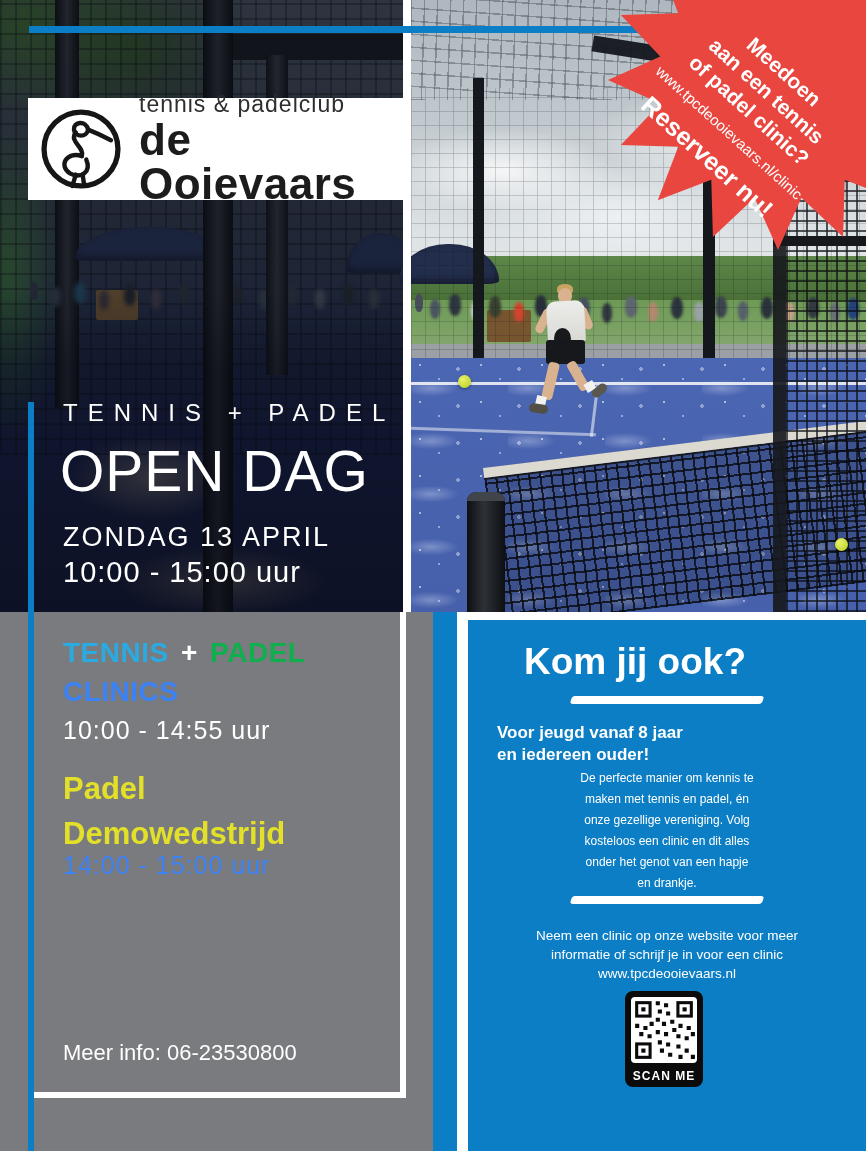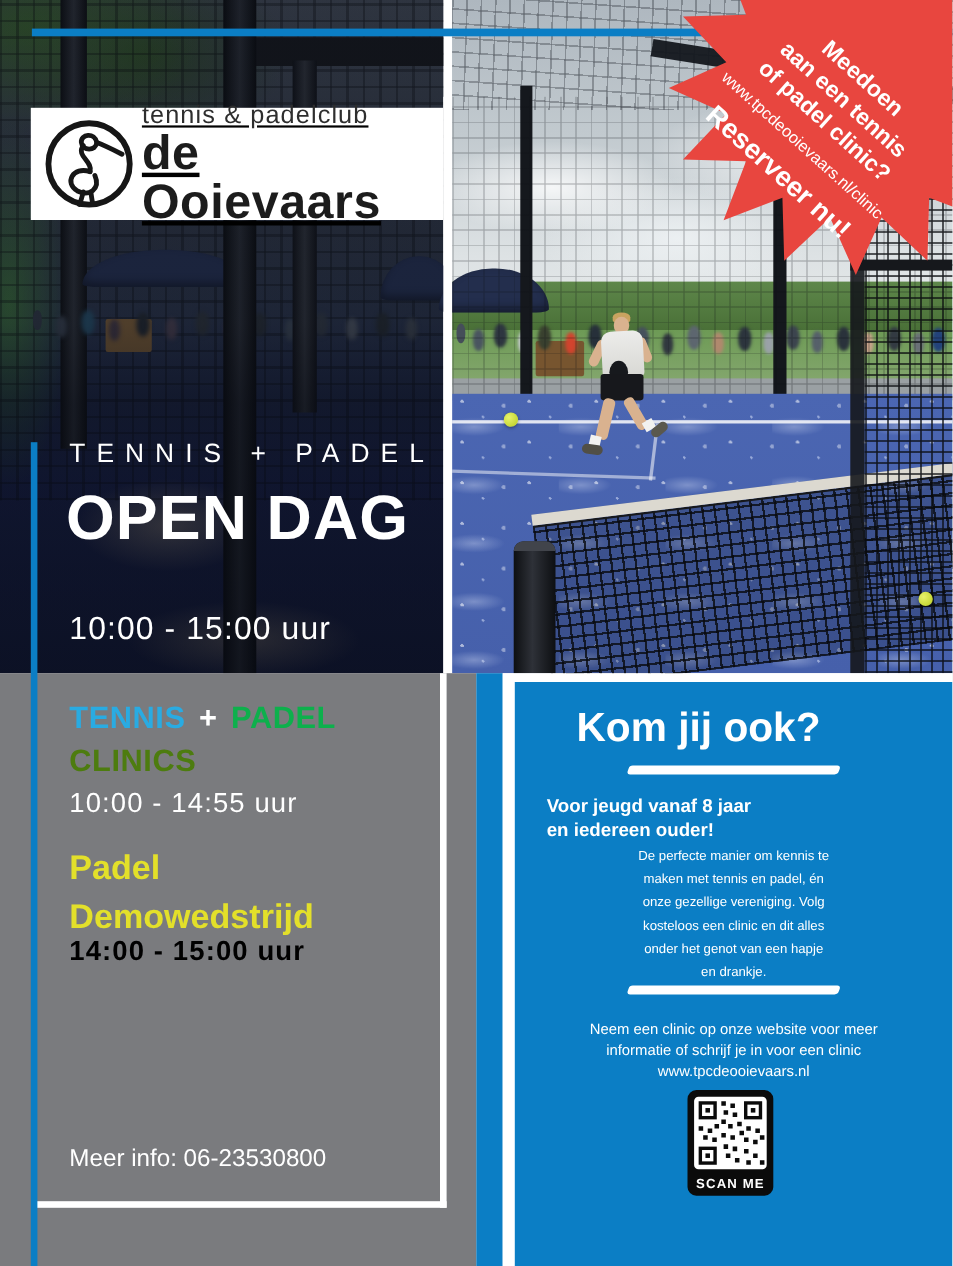--- a/index.html
+++ b/index.html
@@ -107,49 +107,49 @@
   .pr-post-cap{left:56px;top:492px;width:38px;height:9px;background:#41444b;border-radius:9px 9px 0 0;}
   .pr-rfence{left:362px;top:0;width:93px;height:612px;border-left:13px solid #16181c;opacity:.9;background-image:
       repeating-linear-gradient(90deg, rgba(10,12,16,.75) 0 2px, rgba(0,0,0,0) 2px 10px),
       repeating-linear-gradient(0deg, rgba(10,12,16,.75) 0 2px, rgba(0,0,0,0) 2px 10px);}
   .pr-rbar{left:362px;top:236px;width:93px;height:10px;background:#16181c;}
 
   
   .blue-bar{left:29px;top:26px;width:837px;height:7px;}
   .logo-box{left:28px;top:98px;width:375px;height:102px;background:#fff;display:flex;align-items:center;}
   .logo-mark{width:88px;height:88px;margin-left:9px;flex:0 0 auto;}
-  .logo-text{margin-left:4px;line-height:1;text-decoration:underline;}
+  .logo-text{margin-left:14px;line-height:1;}
   .logo-tagline{font-size:23px;font-weight:400;color:#2e2e2e;letter-spacing:1px;}
   .logo-name{font-size:44px;font-weight:600;color:#1c1c1c;letter-spacing:0.5px;margin-top:2px;}
 
   
   .badge-star{left:608px;top:-90px;width:342px;height:342px;}
   .badge-text{left:572px;top:-58px;width:346px;height:346px;transform:rotate(42deg);
     display:flex;flex-direction:column;align-items:center;justify-content:center;color:#fff;text-align:center;}
   .badge-q{font-size:21px;font-weight:700;line-height:26px;white-space:pre-line;}
   .badge-url{font-size:15px;font-weight:300;margin-top:8px;}
   .badge-cta{font-size:25px;font-weight:700;margin-top:10px;}
 
   
   .hero{left:0;top:0;width:403px;height:612px;color:#fff;}
   .hero-kicker{position:absolute;left:63px;top:399px;font-size:24px;font-weight:400;letter-spacing:10px;}
-  .hero-title{position:absolute;left:60px;top:438px;font-size:57px;font-weight:700;letter-spacing:1px;}
+  .hero-title{position:absolute;left:60px;top:438px;font-size:57px;font-weight:400;letter-spacing:1px;}
   .hero-date{position:absolute;left:63px;top:522px;font-size:27px;font-weight:300;letter-spacing:2px;}
   .hero-time{position:absolute;left:63px;top:556px;font-size:29px;font-weight:300;letter-spacing:1px;}
 
   .blue-vline{left:28px;top:402px;width:6px;height:749px;}
 
   
   .gray-area{left:0;top:612px;width:433px;height:539px;background:#7a7b7e;}
   .gray-vline{left:400px;top:612px;width:6px;height:486px;background:#fff;}
   .gray-hline{left:33px;top:1092px;width:373px;height:6px;background:#fff;}
   .clinics-head{left:63px;top:633px;font-size:28px;font-weight:700;line-height:39px;letter-spacing:0.5px;}
   .clinics-time{left:63px;top:716px;font-size:25px;font-weight:300;color:#fff;letter-spacing:1px;}
   .demo-title{left:63px;top:766px;font-size:31px;font-weight:700;line-height:45px;white-space:pre-line;}
-  .demo-time{left:63px;top:851px;font-size:25px;font-weight:700;color:#000000;letter-spacing:1px;}
+  .demo-time{left:63px;top:851px;font-size:25px;font-weight:400;color:#3b82f6;letter-spacing:1px;}
   .address{left:63px;top:942px;font-size:22px;font-weight:300;color:#fff;line-height:28px;white-space:pre-line;}
   .info{left:63px;top:1040px;font-size:22px;font-weight:300;color:#fff;}
 
   
   .blue-strip{left:433px;top:612px;width:24px;height:539px;}
   .bottom-right-white{left:457px;top:612px;width:409px;height:539px;background:#fff;}
 
   
   .blue-inner{position:absolute;left:11px;top:8px;right:0;bottom:0;color:#fff;}
   .invite-title{position:absolute;left:0;top:21px;width:334px;text-align:center;font-size:37px;font-weight:700;}
@@ -250,32 +250,33 @@
     <div class="badge-q">Meedoen
 aan een tennis
 of padel clinic?</div>
     <div class="badge-url">www.tpcdeooievaars.nl/clinic</div>
     <div class="badge-cta">Reserveer nu!</div>
   </div>
 
   <div class="abs hero">
     <div class="hero-kicker">TENNIS + PADEL</div>
     <div class="hero-title">OPEN DAG</div>
+    <div class="hero-date">ZONDAG 13 APRIL</div>
     <div class="hero-time">10:00 - 15:00 uur</div>
   </div>
 
   <div class="abs gray-area"></div>
   <div class="abs gray-vline"></div>
   <div class="abs gray-hline"></div>
 
   <div class="abs clinics-head">
     <span style="color:#29abe2;">TENNIS</span>
     <span style="color:#fff;margin:0 4px;">+</span>
     <span style="color:#0db04c;">PADEL</span><br>
-    <span style="color:#4d7c0f;">CLINICS</span>
+    <span style="color:#3b82f6;">CLINICS</span>
   </div>
   <div class="abs clinics-time">10:00 - 14:55 uur</div>
   <div class="abs demo-title" style="color:#e3e02a;">Padel
 Demowedstrijd</div>
   <div class="abs demo-time">14:00 - 15:00 uur</div>
   <div class="abs info">Meer info: 06-23530800</div>
 
   <div class="abs blue-vline" style="background:#0b7ec5;"></div>
 
   <div class="abs blue-strip" style="background:#0b7ec5;"></div>

